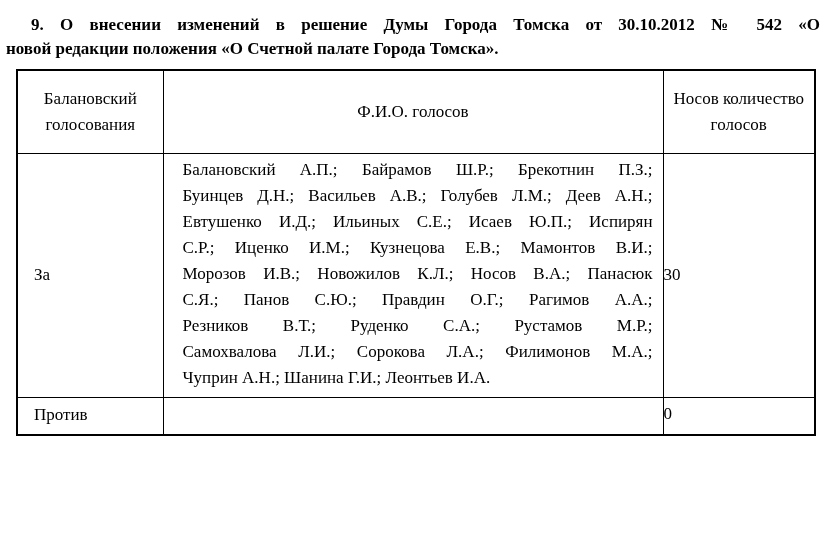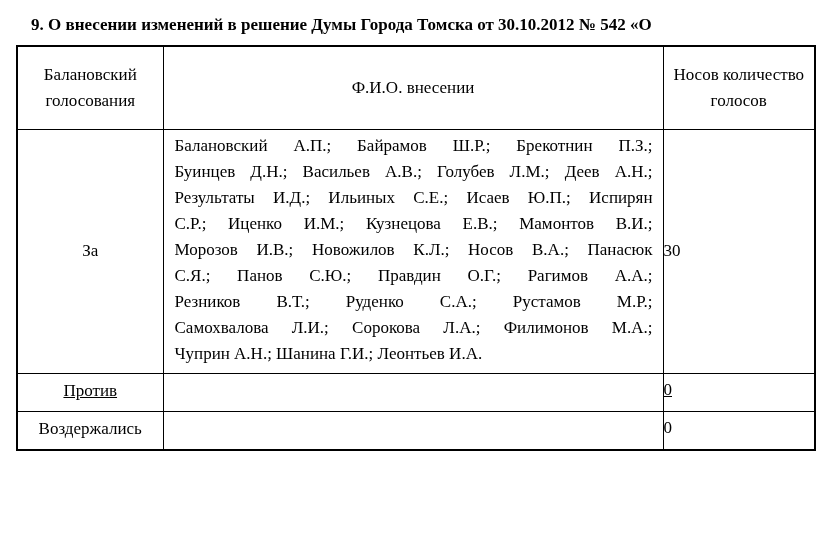--- a/index.html
+++ b/index.html
@@ -42,91 +42,87 @@
   col.c3 { width: 152px; }
 
   .vote-table th {
     font-weight: normal;
     text-align: center;
     vertical-align: middle;
     height: 83px;
     padding: 2px 8px;
   }
   .r-za td { height: 244px; }
-  .r-protiv td { height: 38px; text-decoration: underline; }
+  .r-protiv td { height: 38px; }
   .r-vozd td { height: 39px; }
   .r-uchast td { height: 66px; }
 
   .c-result {
-    text-align: center;
+    text-align: left;
     vertical-align: middle;
     padding: 2px 16px;
   }
   .r-protiv .c-result, .r-vozd .c-result { vertical-align: top; padding-top: 4px; }
   .r-uchast .c-result {
     vertical-align: top;
     text-align: left;
     padding: 4px 5px 0 4px;
   }
   .c-names {
     vertical-align: top;
-    padding: 3px 10px 0 11px;
+    padding: 3px 10px 0 19px;
     margin-top: 32px;
   }
   .c-count {
     text-align: left;
     vertical-align: middle;
     padding: 0;
   }
   .r-protiv .c-count, .r-vozd .c-count { vertical-align: top; padding-top: 3px; }
 </style>
 </head>
 <body>
 
 <div class="page">
 
   <div class="title jlines">
       <div class="jl">9. О внесении изменений в решение Думы Города Томска от 30.10.2012 № 542 «О</div>
+      <div class="jl">новой редакции положения «О Счетной палате Города Томска».</div>
     </div>
 
   <table class="vote-table">
     <colgroup>
       <col class="c1">
         <col class="c2">
         <col class="c3">
     </colgroup>
     <thead>
       <tr>
         <th>Балановский голосования</th>
-        <th>Ф.И.О. внесении</th>
+        <th>Ф.И.О. голосов</th>
         <th>Носов количество голосов</th>
       </tr>
     </thead>
     <tbody>
       <tr class="r-za">
         <td class="c-result">За</td>
         <td class="c-names jlines">
             <div class="jl">Балановский А.П.; Байрамов Ш.Р.; Брекотнин П.З.;</div>
             <div class="jl">Буинцев Д.Н.; Васильев А.В.; Голубев Л.М.; Деев А.Н.;</div>
-            <div class="jl">Результаты И.Д.; Ильиных С.Е.; Исаев Ю.П.; Испирян</div>
+            <div class="jl">Евтушенко И.Д.; Ильиных С.Е.; Исаев Ю.П.; Испирян</div>
             <div class="jl">С.Р.; Иценко И.М.; Кузнецова Е.В.; Мамонтов В.И.;</div>
             <div class="jl">Морозов И.В.; Новожилов К.Л.; Носов В.А.; Панасюк</div>
             <div class="jl">С.Я.; Панов С.Ю.; Правдин О.Г.; Рагимов А.А.;</div>
             <div class="jl">Резников В.Т.; Руденко С.А.; Рустамов М.Р.;</div>
             <div class="jl">Самохвалова Л.И.; Сорокова Л.А.; Филимонов М.А.;</div>
             <div class="jl">Чуприн А.Н.; Шанина Г.И.; Леонтьев И.А.</div>
           </td>
         <td class="c-count">30</td>
       </tr>
       <tr class="r-protiv">
         <td class="c-result">Против</td>
         <td class="c-names"></td>
         <td class="c-count">0</td>
       </tr>
-      <tr class="r-vozd">
-        <td class="c-result">Воздержались</td>
-        <td class="c-names"></td>
-        <td class="c-count">0</td>
-      </tr>
     </tbody>
   </table>
 
 </div>
 
 </body></html>

